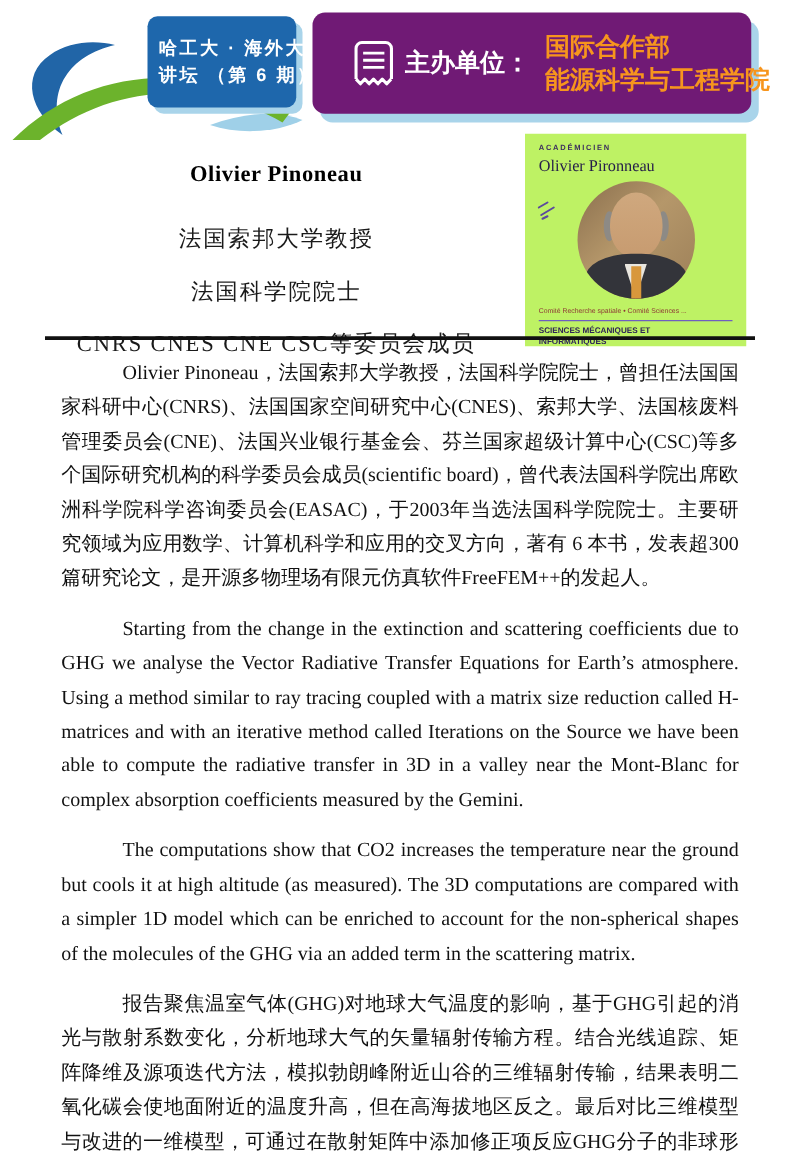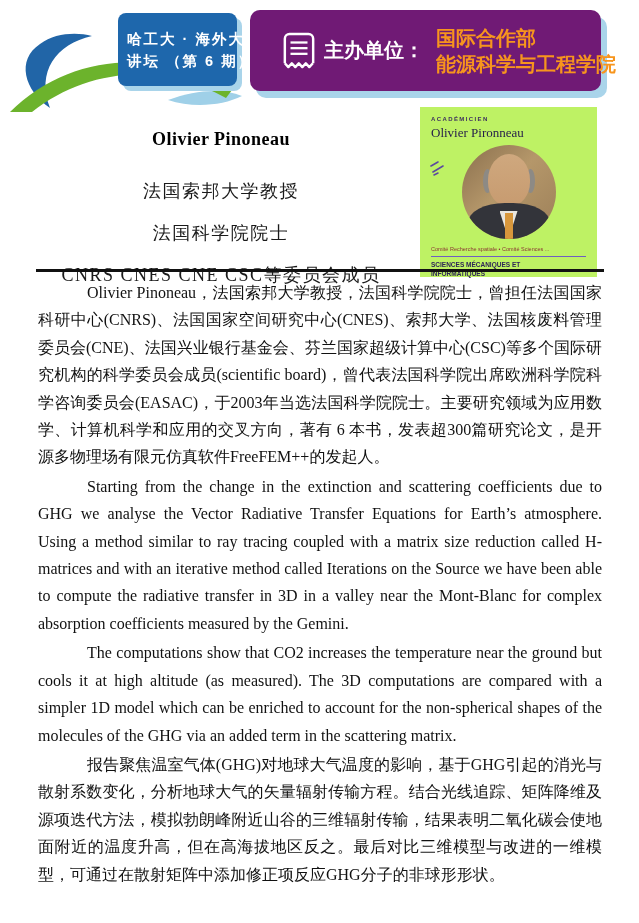--- a/index.html
+++ b/index.html
@@ -56,21 +56,21 @@
   .ph-head{position:absolute;top:9px;left:26px;width:42px;height:52px;border-radius:50% 50% 46% 46%;
     background:linear-gradient(180deg,#cfa87e,#c79b70);}
   .ph-hair-l{position:absolute;top:24px;left:21px;width:9px;height:24px;background:#8d8a85;border-radius:50%;}
   .ph-hair-r{position:absolute;top:24px;left:64px;width:9px;height:24px;background:#8d8a85;border-radius:50%;}
   .card-committees{font-size:5.5px;color:#8c3434;border-bottom:1px solid #6f5fc0;padding-bottom:4px;margin-bottom:4px;white-space:nowrap;overflow:hidden;}
   .card-sections{font-size:6.5px;color:#2e2457;font-weight:bold;width:105px;line-height:8.5px;}
 
   
   .content{position:absolute;left:36px;top:269px;width:568px;}
   .rule{border:none;border-top:3px solid #111;margin:0 0 7px 0;}
-  .content p{margin:2px;font-size:16px;line-height:27.4px;text-align:justify;color:#111;}
+  .content p{margin:13px;font-size:16px;line-height:27.4px;text-align:justify;color:#111;}
   .zh,.en{text-indent:49px;}
   .center-bold{text-align:center;font-weight:bold;text-indent:0;}
 </style>
 </head>
 <body>
 
 <div class="page">
 
   <svg class="decor" viewBox="0 0 250 88">
     <path d="M92,8 C56,16 36,44 50,80 C24,62 16,32 40,16 C55,5 76,4 92,8 Z" fill="#2165a7"></path>

